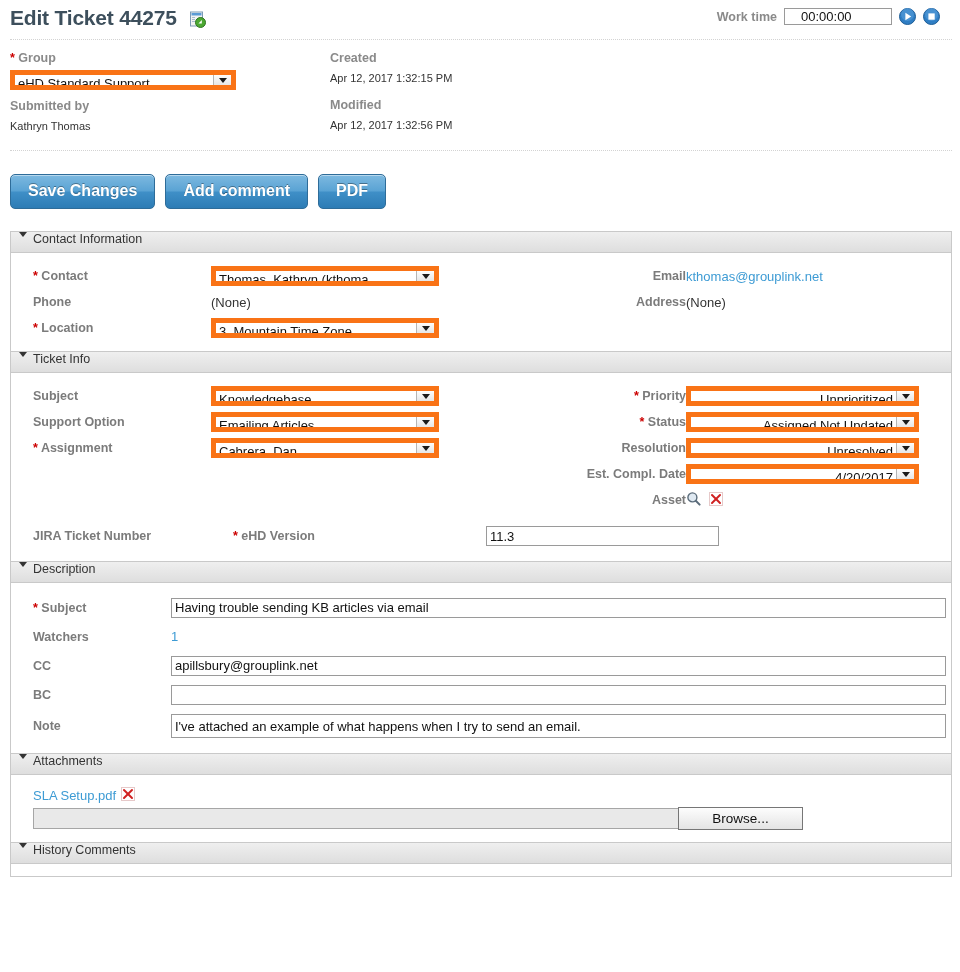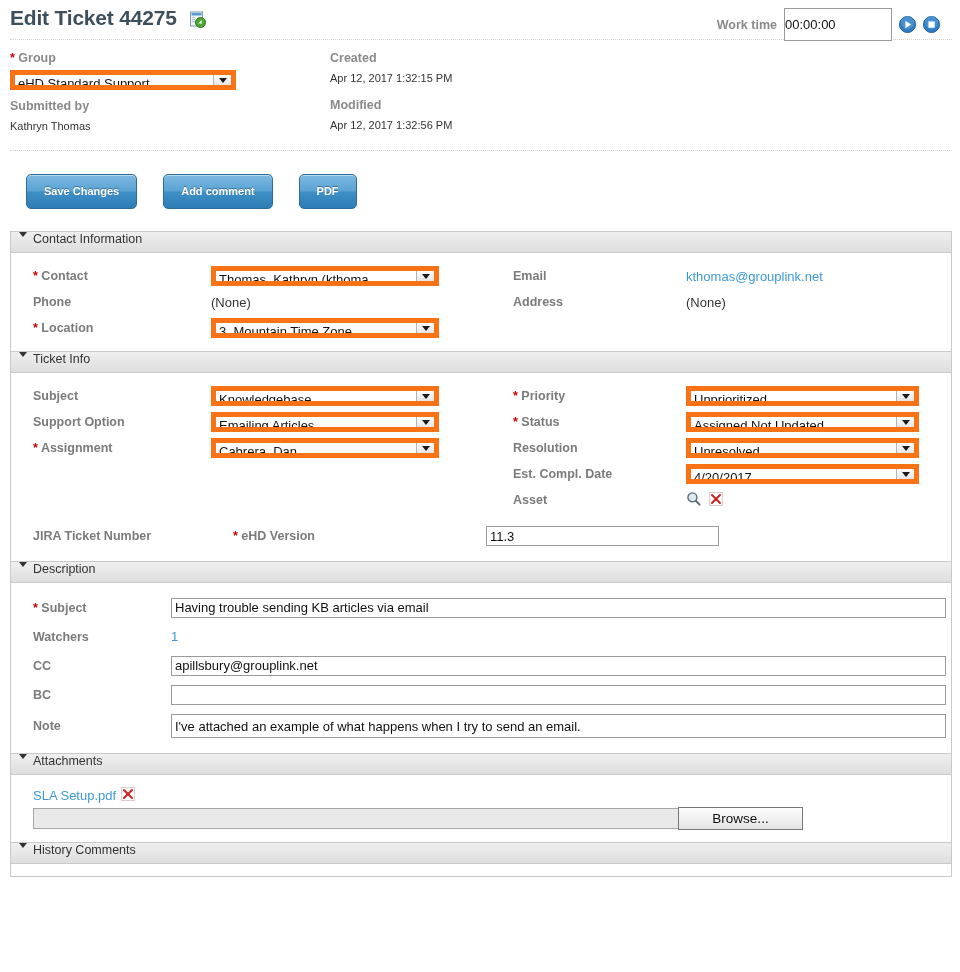--- a/index.html
+++ b/index.html
@@ -48,27 +48,27 @@
     padding-right: 12px;
     margin-top: 2px;
   }
   .worktime-label {
     font-size: 12.5px;
     font-weight: bold;
     color: #8a8a8a;
   }
   .worktime-input {
     width: 108px;
-    height: 33px;
+    height: 17px;
     border: 1px solid #9a9a9a;
     background: #fff;
     font-family: "Liberation Sans", sans-serif;
     font-size: 13px;
     color: #111;
-    padding: 0 0;
+    padding: 0 16px;
     box-sizing: border-box;
     line-height: 15px;
   }
   .circ-btn { width: 17px; height: 17px; display: inline-block; }
 
   .dot-div {
     height: 1px;
     border-top: 1px dotted #d3d3d3;
     margin: 3px 8px 0 10px;
   }
@@ -134,28 +134,27 @@
     display: flex;
     gap: 10px;
     padding: 22px 0 0 10px;
   }
   .btn {
     border: 1px solid #2e6c99;
     border-radius: 5px;
     background: linear-gradient(#7db9e0 0%, #5aa3d4 48%, #3f8fc7 52%, #2d7cb5 100%);
     color: #ffffff;
     font-weight: bold;
-    font-size: 11px;
+    font-size: 16px;
     padding: 8px 17px 9px 17px;
     text-shadow: 0 -1px 0 rgba(0,0,0,.35);
     box-shadow: inset 0 1px 0 rgba(255,255,255,.45);
     cursor: pointer;
     line-height: 16px;
     font-family: "Liberation Sans", sans-serif;
-    margin-left: 16px;
   }
 
   
   .panel {
     margin: 0 8px 0 10px;
     border-left: 1px solid #c9c9c9;
     border-right: 1px solid #c9c9c9;
   }
   .panel-first { border-top: 1px solid #c9c9c9; }
   .sec-head {
@@ -178,21 +177,21 @@
     border-top: 5px solid #333;
   }
   .sec-body {
     background: #ffffff;
     padding: 10px 0 10px 0;
   }
 
   .cols { display: flex; }
   .col { }
   .col-left { width: 480px; }
-  .col-right { flex: 1; }
+  .col-right { flex: 1; text-align: right; }
 
   .frow {
     display: flex;
     align-items: center;
     height: 26px;
   }
   .flabel {
     font-weight: bold;
     color: #7b7b7b;
     font-size: 12.5px;

